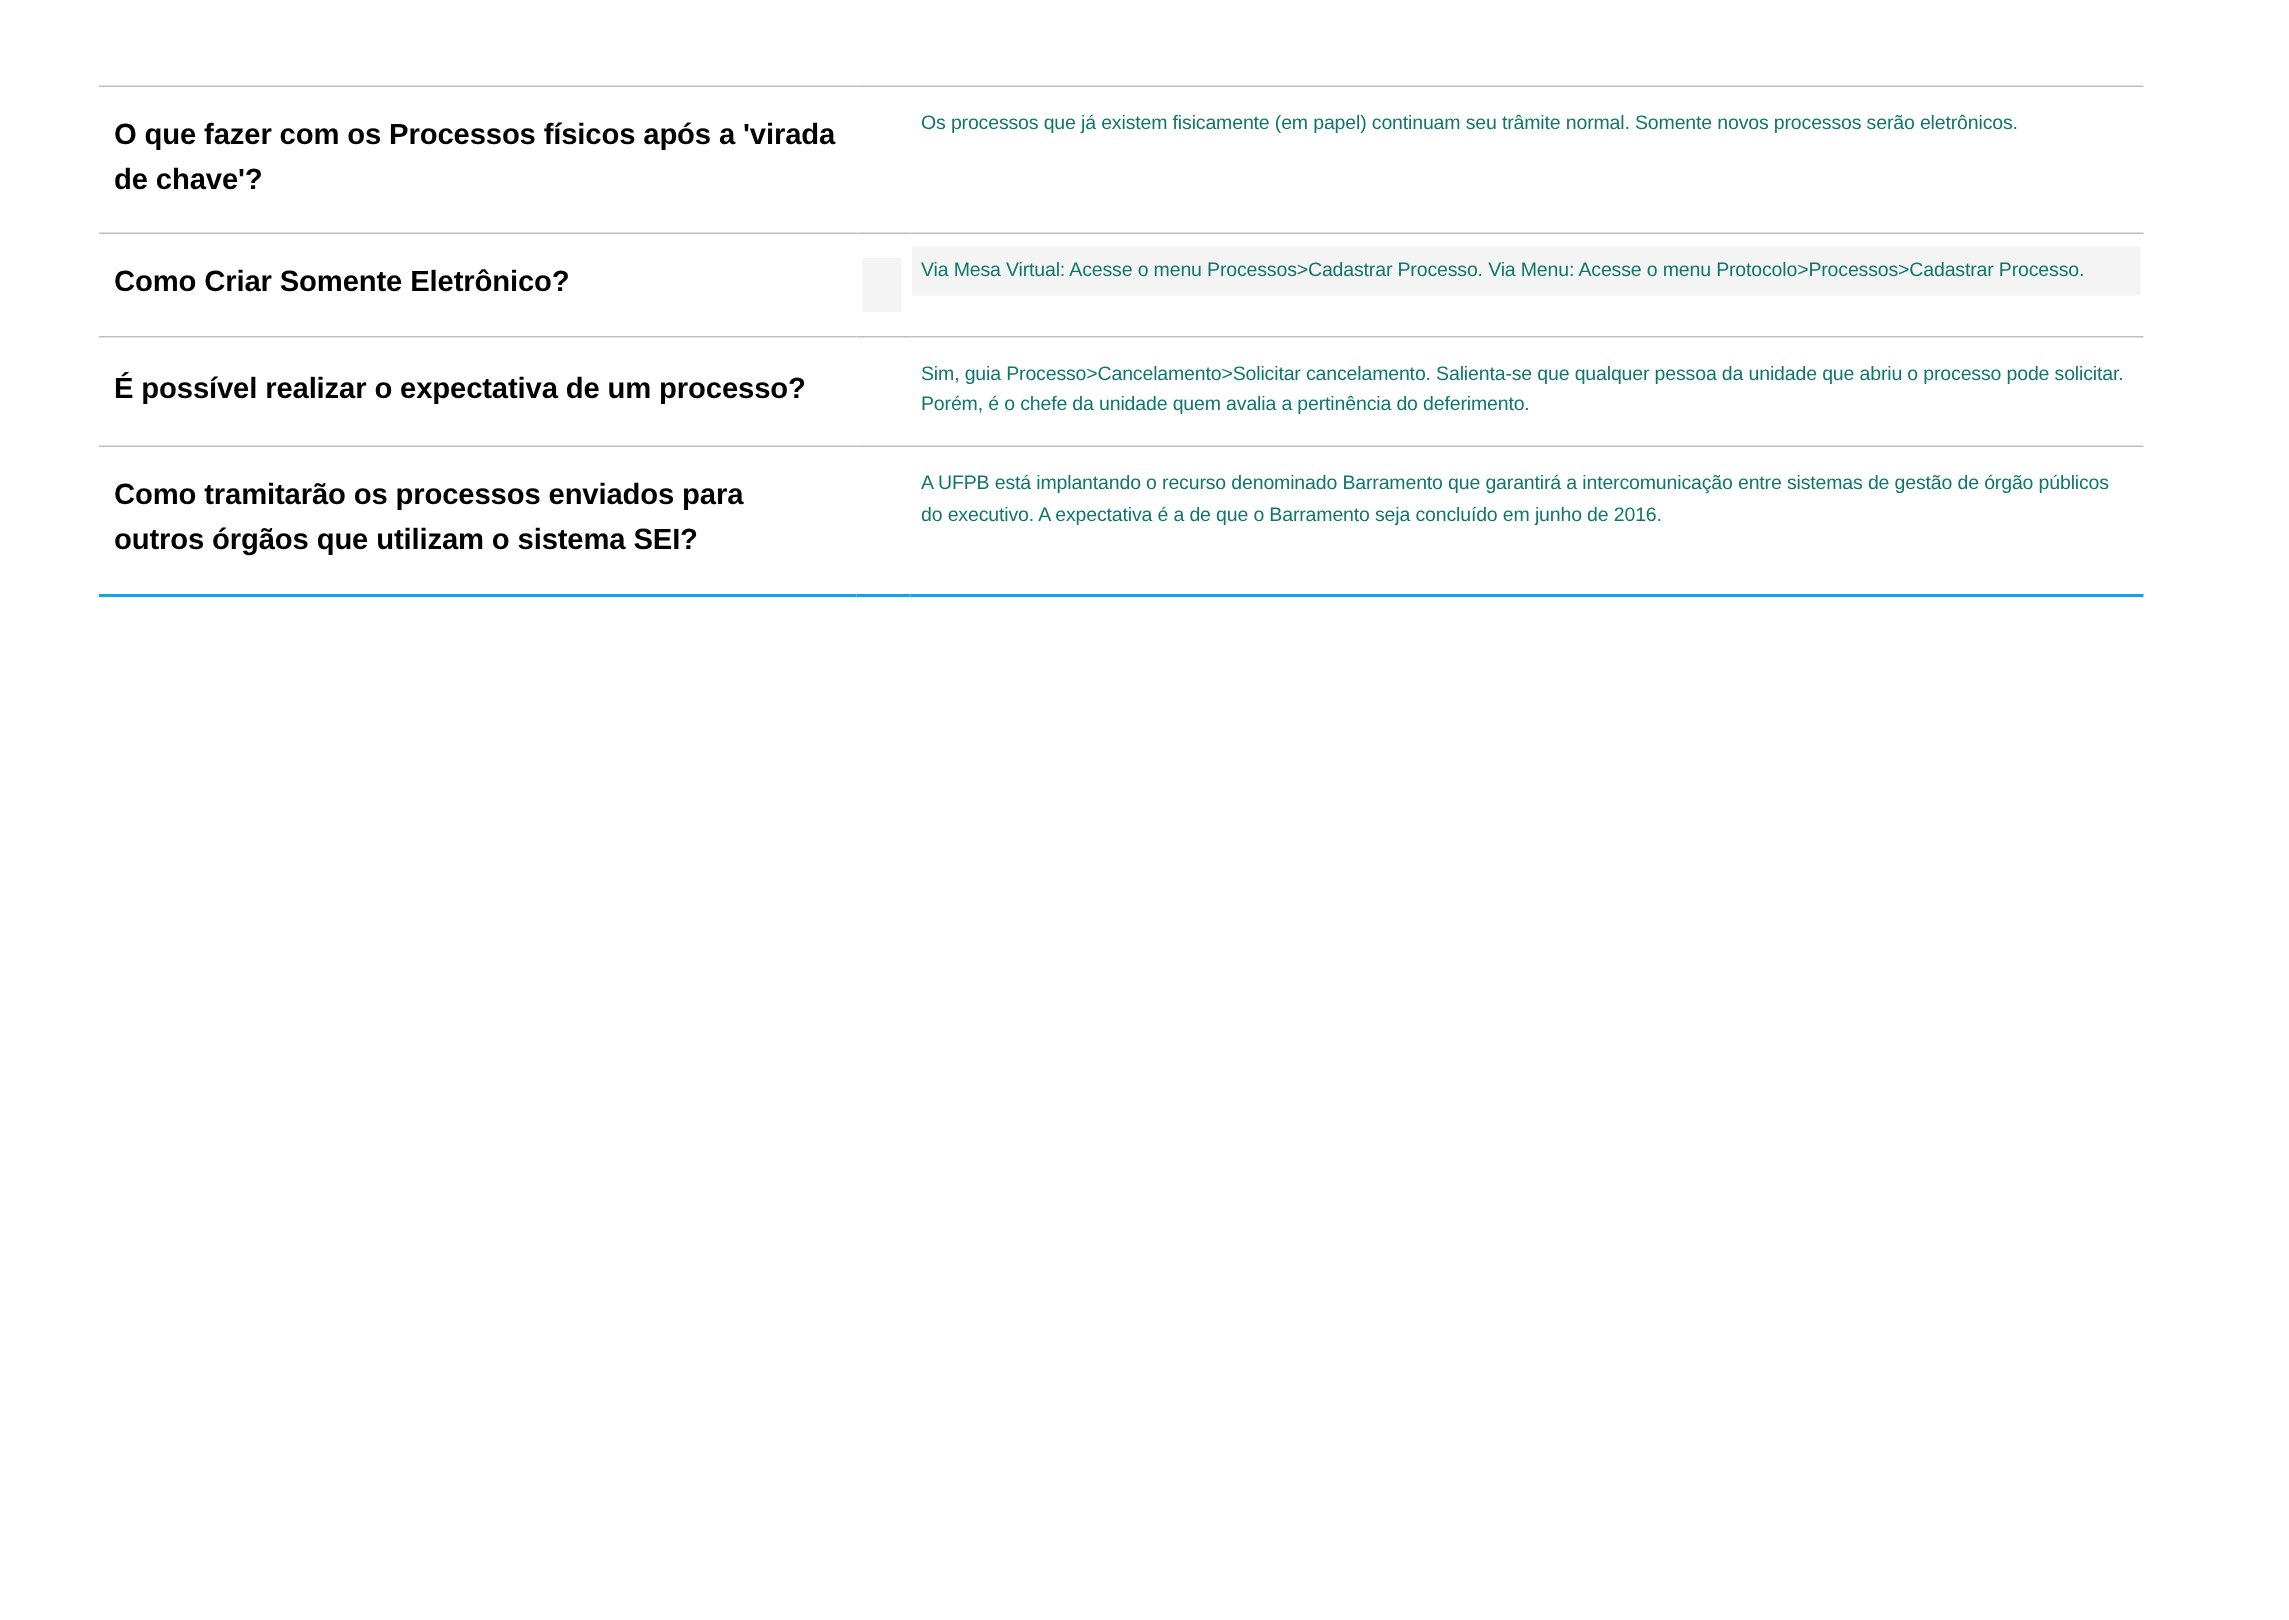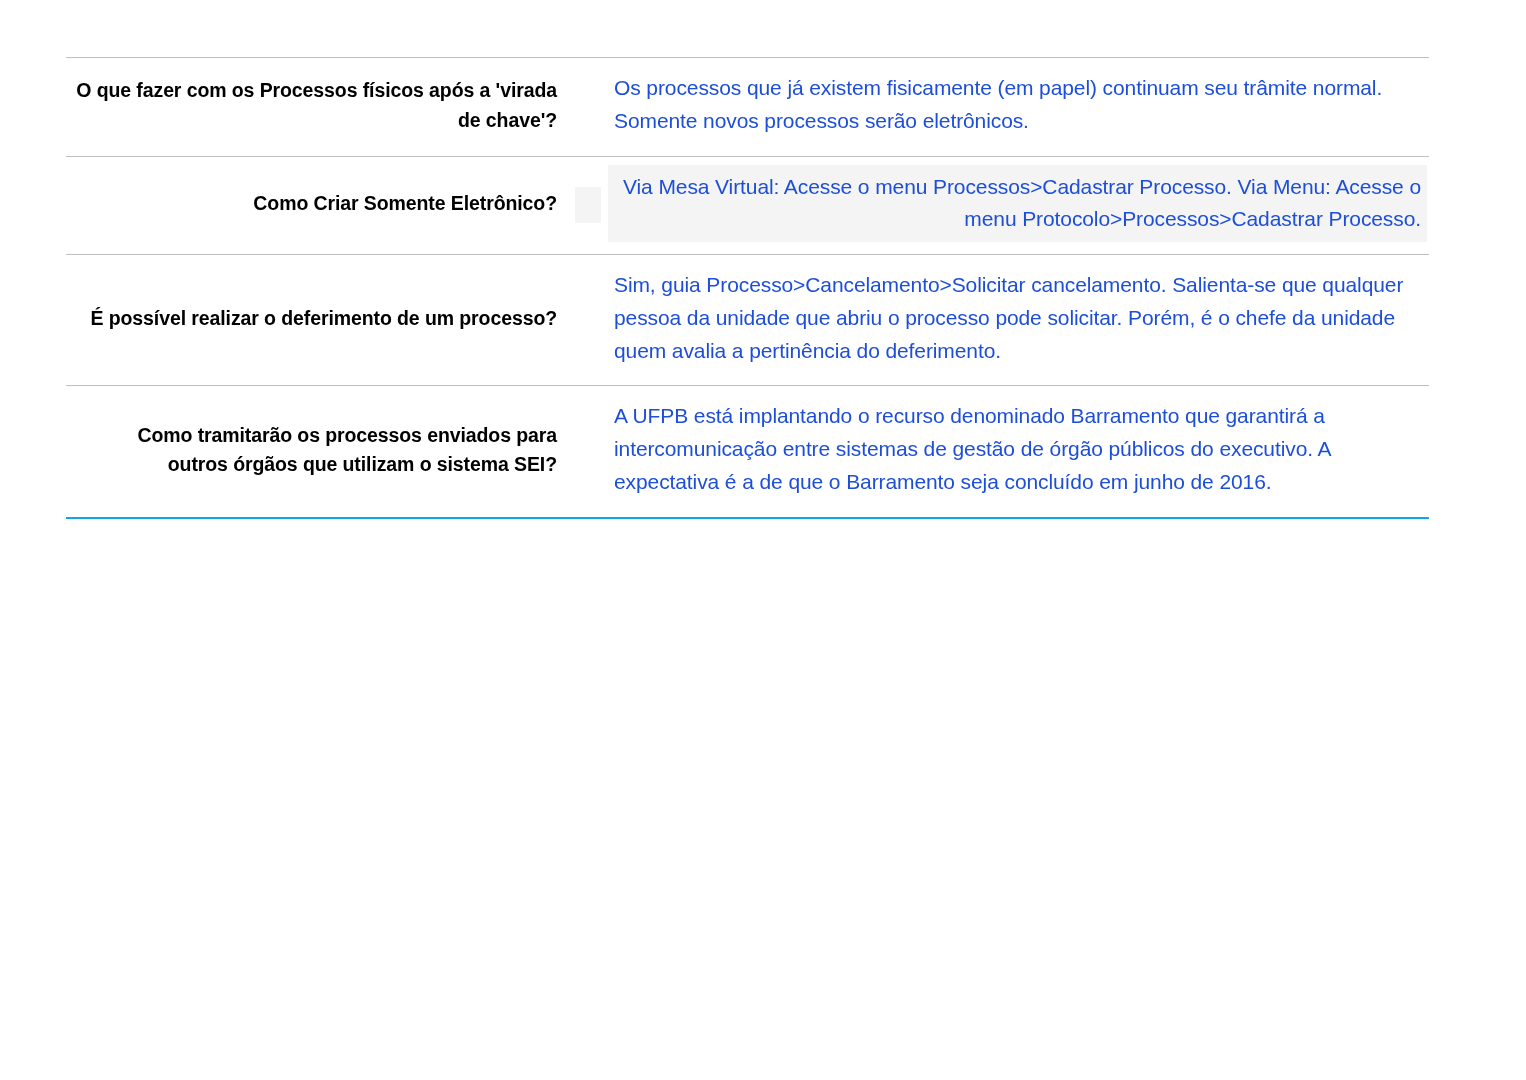--- a/index.html
+++ b/index.html
@@ -35,49 +35,47 @@
     border-bottom: 2px solid #0ea5e9;
   }
   .faq-table td {
     padding: 0;
     vertical-align: top;
   }
   td.q-cell {
     width: 481px;
     padding: 18px 14px 20px 10px;
     vertical-align: middle;
-    text-align: right;
   }
   td.gap-cell {
     width: 36px;
     padding: 0;
   }
   td.a-cell {
     width: 807px;
     padding: 14px 8px 18px 7px;
     vertical-align: top;
   }
   .q-text {
     font-size: 19.5px;
     font-weight: bold;
     line-height: 1.52;
     letter-spacing: -0.1px;
     color: #000000;
   }
   .a-text {
-    font-size: 21px;
+    font-size: 13px;
     font-weight: normal;
     line-height: 1.56;
     letter-spacing: -0.1px;
-    color: #1d4ed8;
+    color: #0f766e;
   }
   tr.highlighted td.a-cell .a-text {
     background: #f4f4f4;
     box-shadow: 0 0 0 6px #f4f4f4;
-    text-align: right;
   }
   .marker-box {
     display: block;
     width: 26px;
     height: 36px;
     background: #f4f4f4;
   }
   tr.highlighted td.gap-cell {
     vertical-align: middle;
     padding-left: 4px;
@@ -115,21 +113,21 @@
         <td class="gap-cell">
           <span class="marker-box"></span>
         </td>
         <td class="a-cell">
           <div class="a-text">Via Mesa Virtual: Acesse o menu Processos&gt;Cadastrar Processo. Via Menu: Acesse o menu Protocolo&gt;Processos&gt;Cadastrar Processo.</div>
         </td>
       </tr>
 
       <tr>
         <td class="q-cell">
-          <div class="q-text">É possível realizar o deferimento de um processo?</div>
+          <div class="q-text">É possível realizar o expectativa de um processo?</div>
         </td>
         <td class="gap-cell">
           <span class="marker-hidden"></span>
         </td>
         <td class="a-cell">
           <div class="a-text">Sim, guia Processo&gt;Cancelamento&gt;Solicitar cancelamento. Salienta-se que qualquer pessoa da unidade que abriu o processo pode solicitar. Porém, é o chefe da unidade quem avalia a pertinência do deferimento.</div>
         </td>
       </tr>
 
       <tr>

